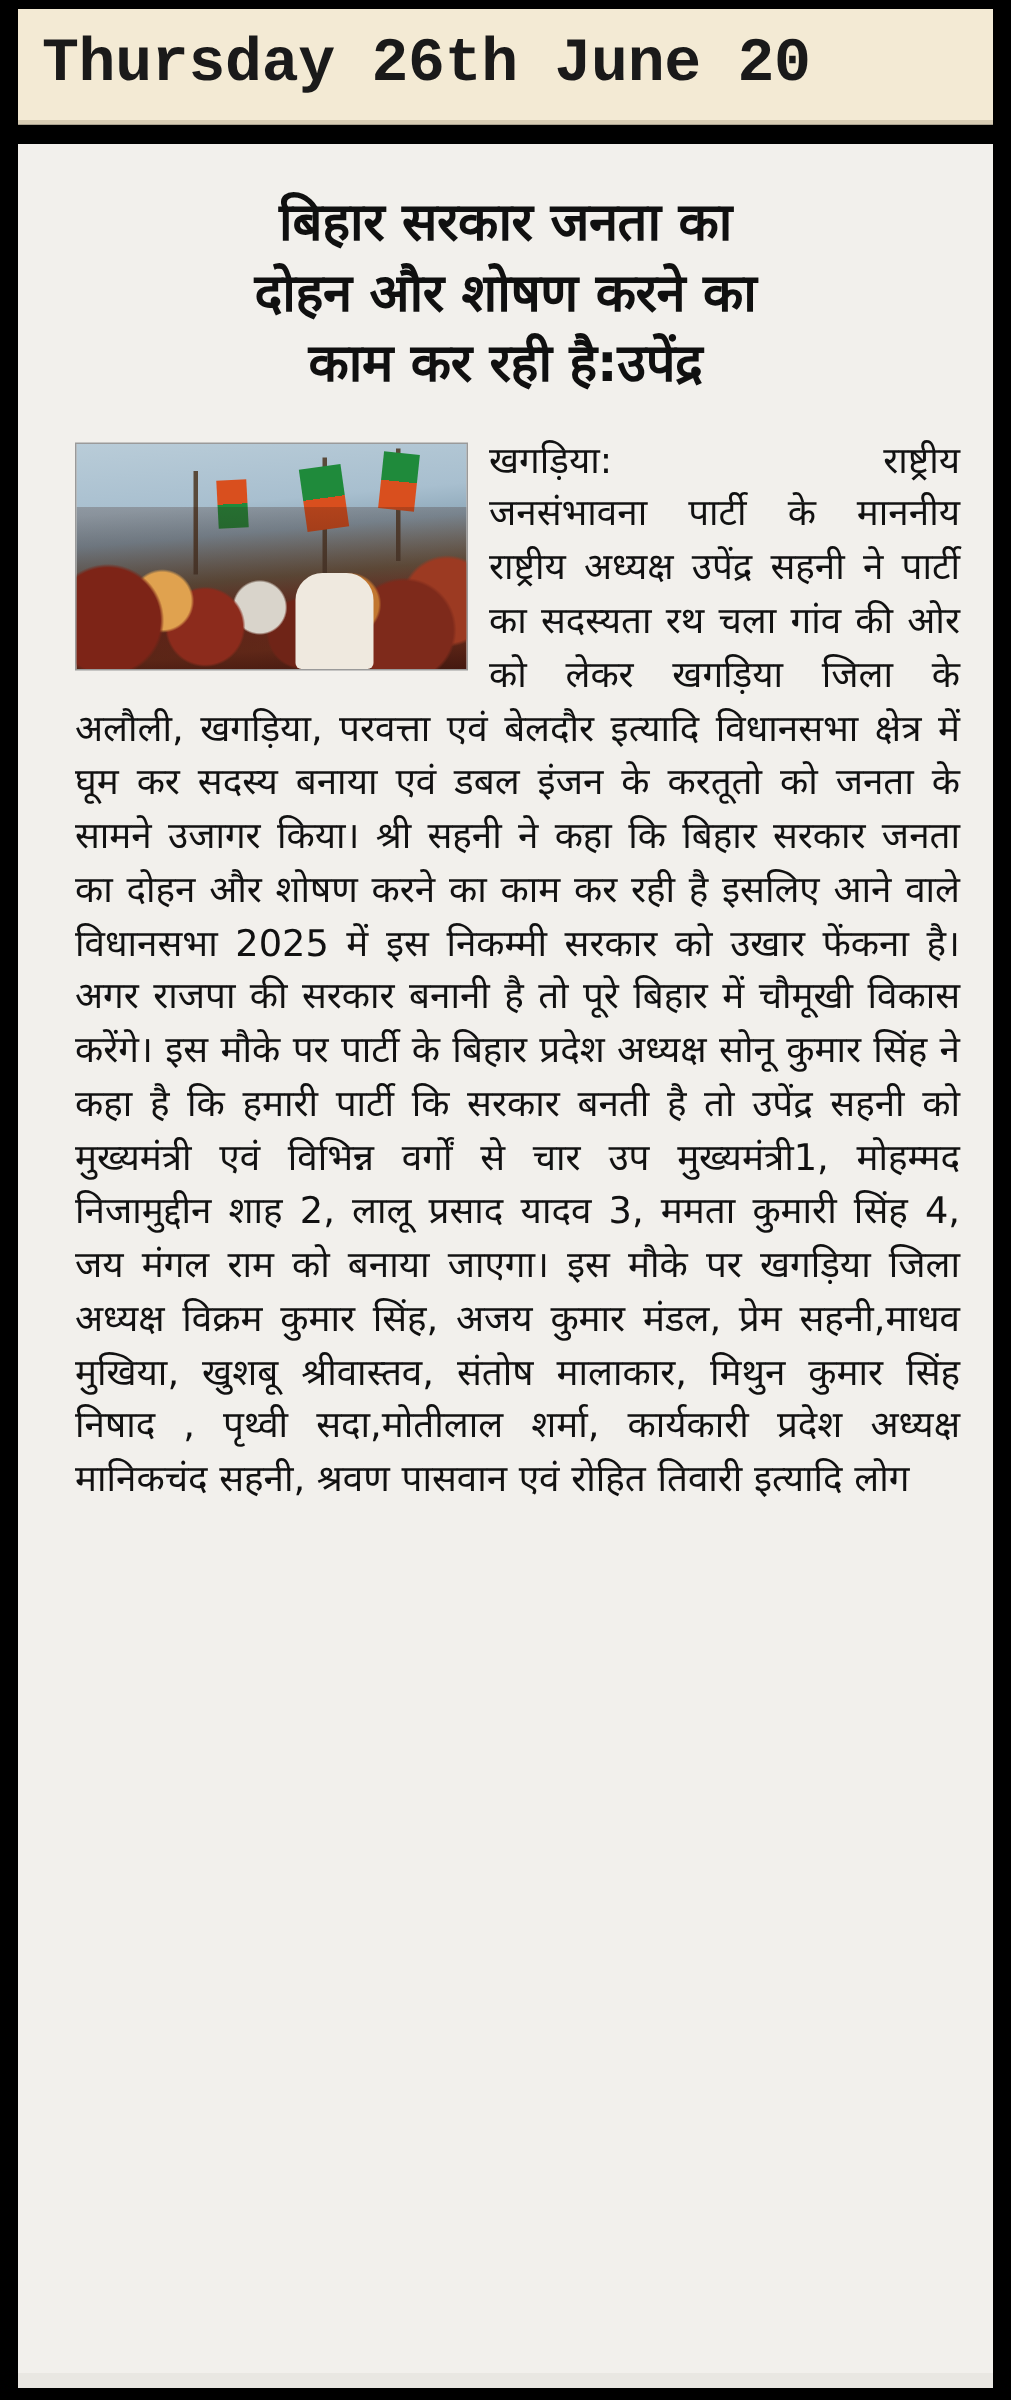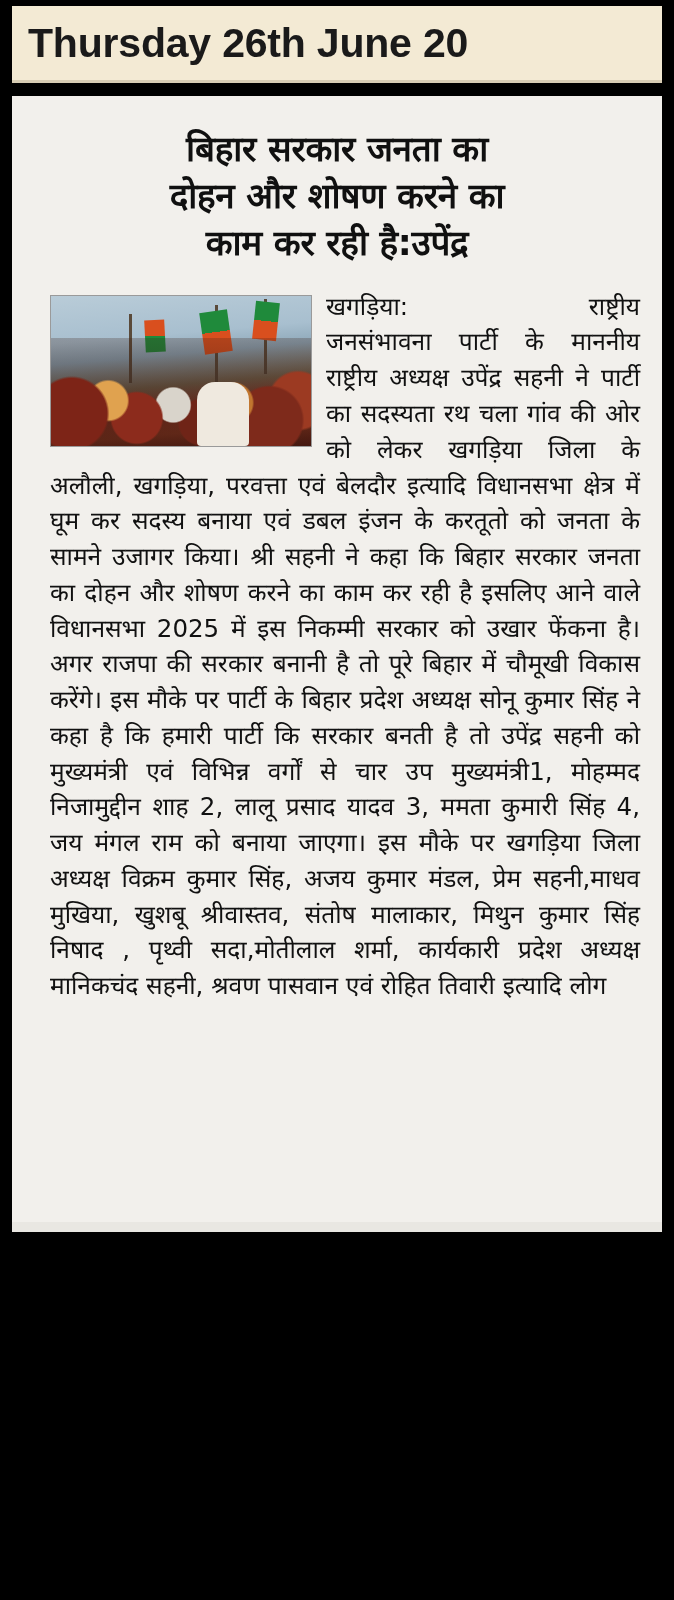--- a/index.html
+++ b/index.html
@@ -27,35 +27,35 @@
     top: 6px;
     width: 650px;
     height: 74px;
     background: #f3ead4;
     border-bottom: 3px solid #d8cdb4;
     overflow: hidden;
     display: flex;
     align-items: center;
   }
   .date-banner .date-text {
-    font-family: Liberation Sans, sans-serif;
+    font-family: Liberation Mono, monospace;
     font-weight: bold;
     font-size: 41px;
     color: #1a1a1a;
     white-space: nowrap;
     padding-left: 16px;
     letter-spacing: -0.2px;
   }
   
   .sheet {
     position: absolute;
     left: 12px;
     top: 96px;
     width: 650px;
-    height: 1136px;
+    height: 1496px;
     background: #f2f0ec;
     overflow: hidden;
   }
   .headline {
     margin: 30px 34px 0 34px;
     text-align: center;
     font-family: "DejaVu Sans", sans-serif;
     font-weight: bold;
     font-size: 35px;
     line-height: 1.34;

